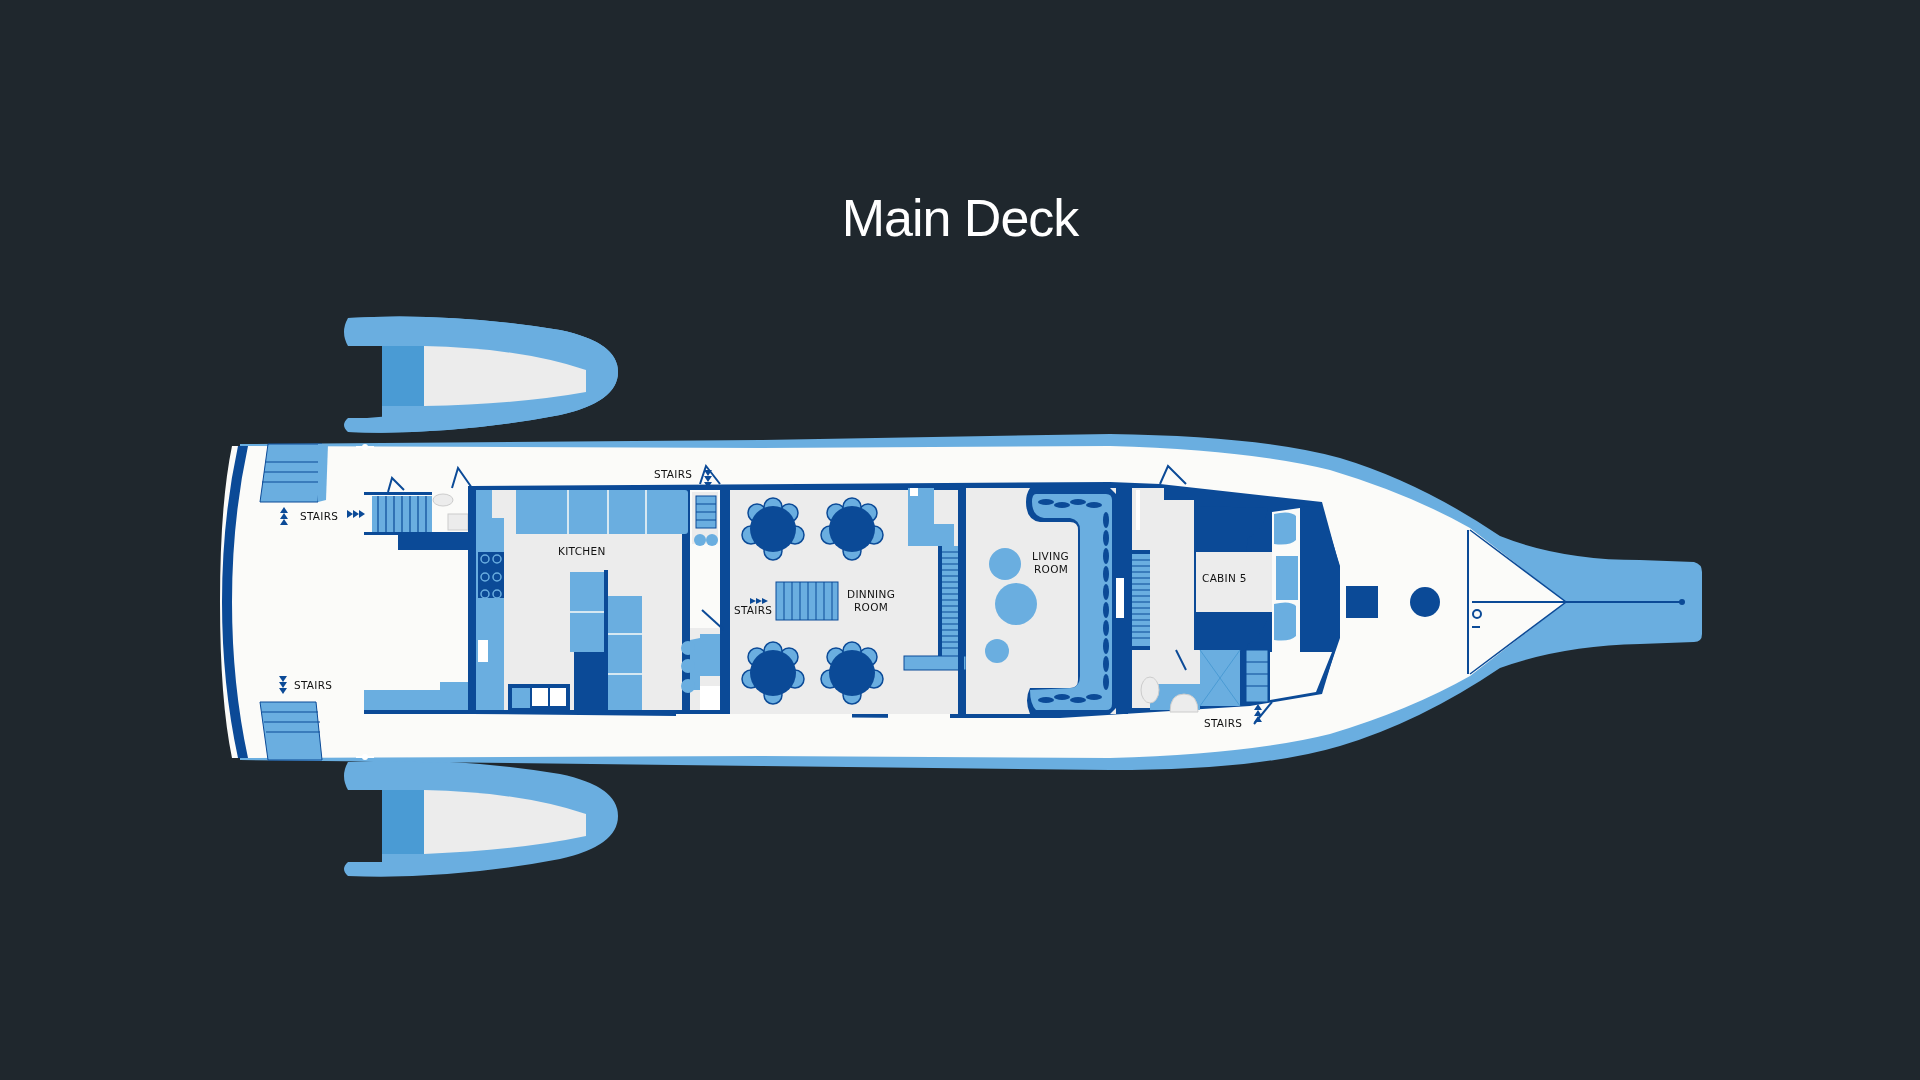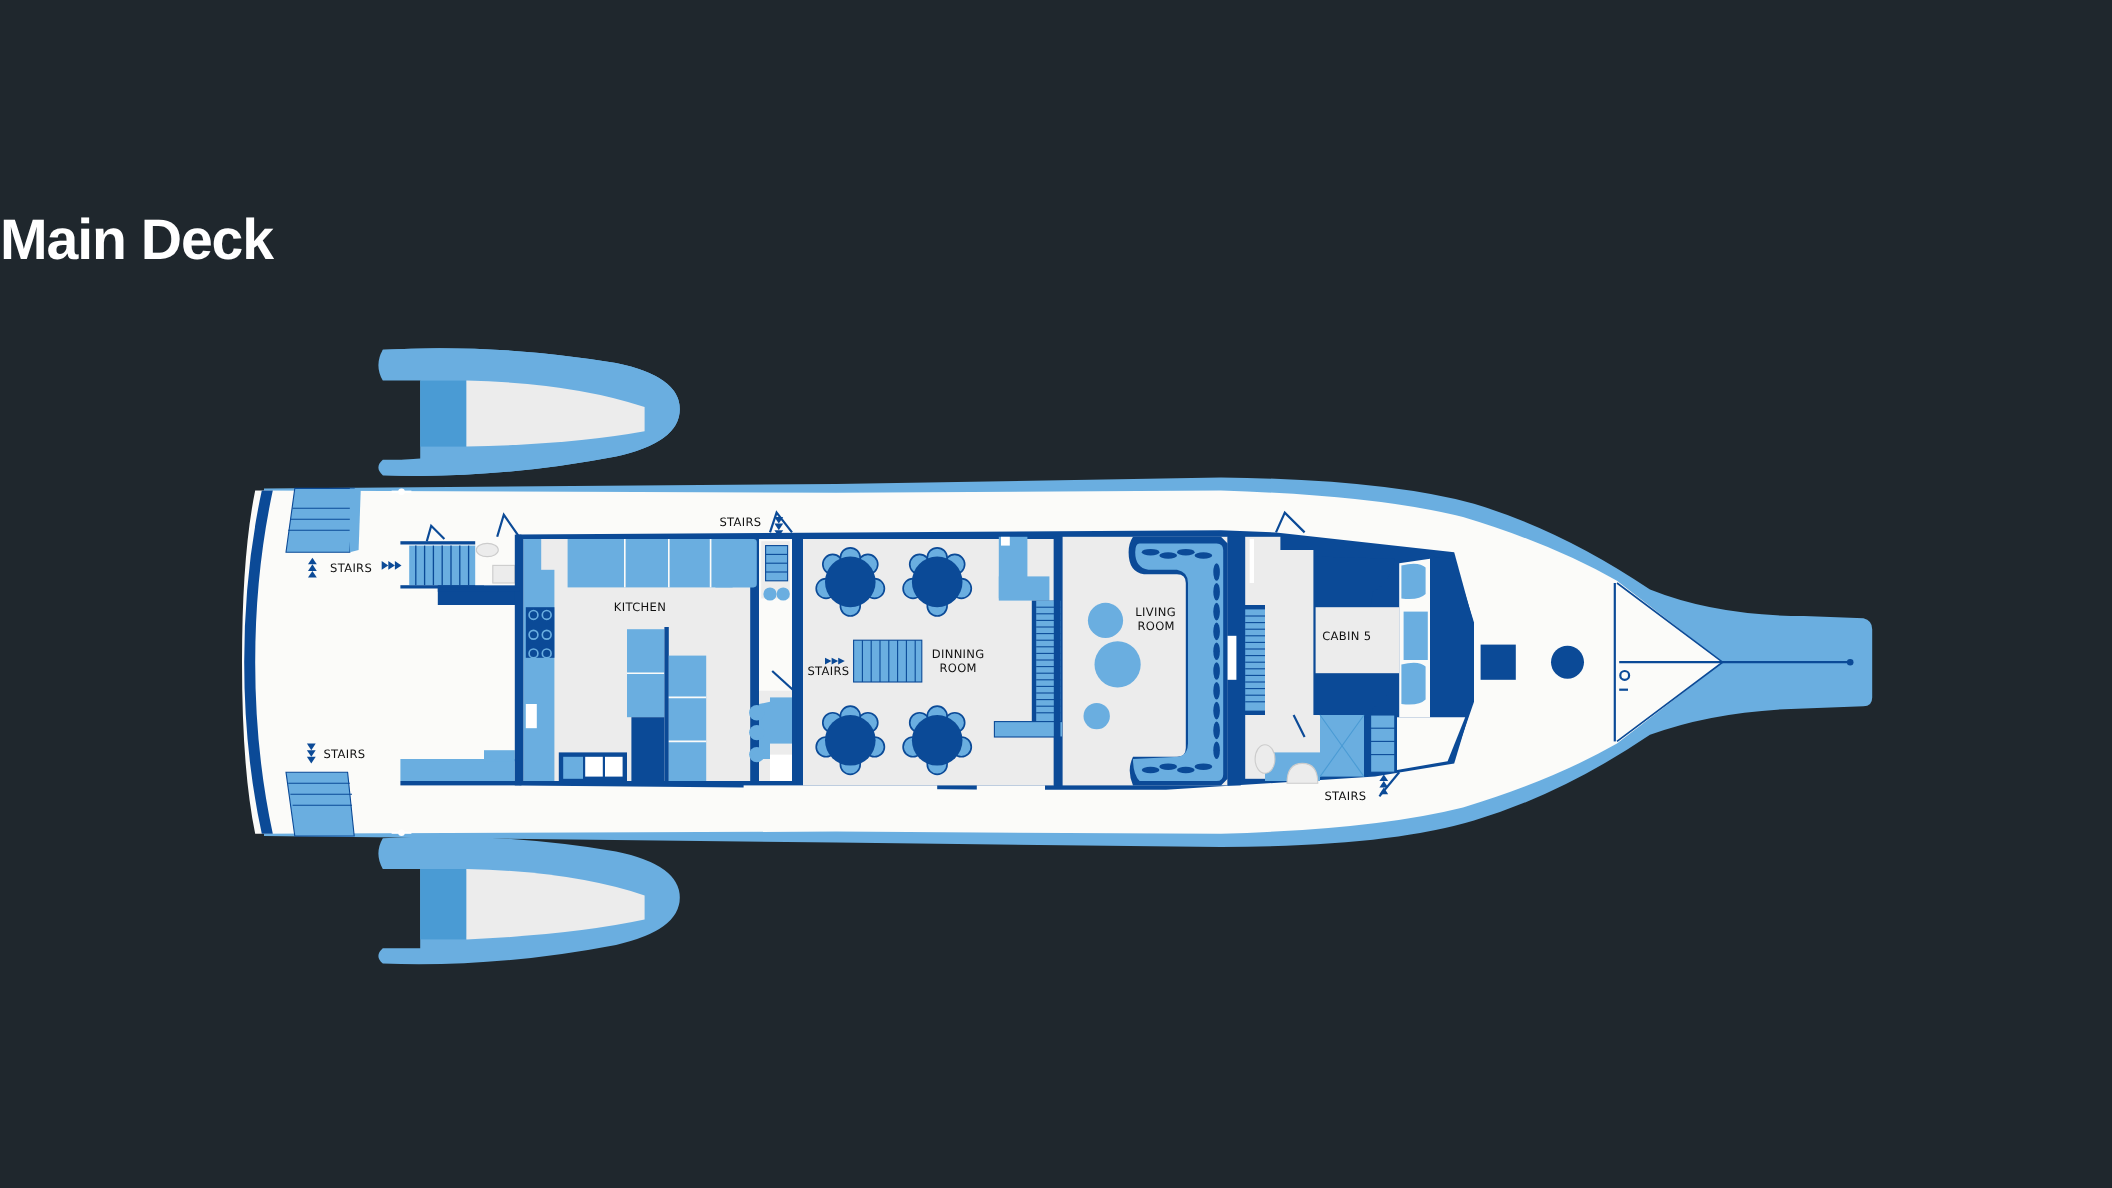--- a/index.html
+++ b/index.html
@@ -1,17 +1,17 @@
 <!DOCTYPE html>
 <html><head>
   <meta charset="utf-8">
   <style>
     html, body { margin:0; padding:0; }
     body { width:1920px; height:1080px; background:#1f272d; overflow:hidden; position:relative; font-family:"Liberation Sans", sans-serif; }
-    .title { position:absolute; left:0; width:1920px; top:188px; color:#ffffff; font-size:52px; font-weight:700; letter-spacing:-1px; font-family:"Liberation Sans", sans-serif; }
+    .title { position:absolute; left:0; width:1920px; top:188px; text-align:center; color:#ffffff; font-size:52px; font-weight:400; letter-spacing:-1px; font-family:"Liberation Sans", sans-serif; }
     svg.plan { position:absolute; left:0; top:0; }
     .lbl { font-family:"DejaVu Sans", sans-serif; font-size:10.5px; fill:#111; letter-spacing:0.3px; }
   </style>
 </head>
 <body>
 
 <div class="title">Main Deck</div>
 
 <svg class="plan" width="1920" height="1080" viewBox="0 0 1920 1080">
 

